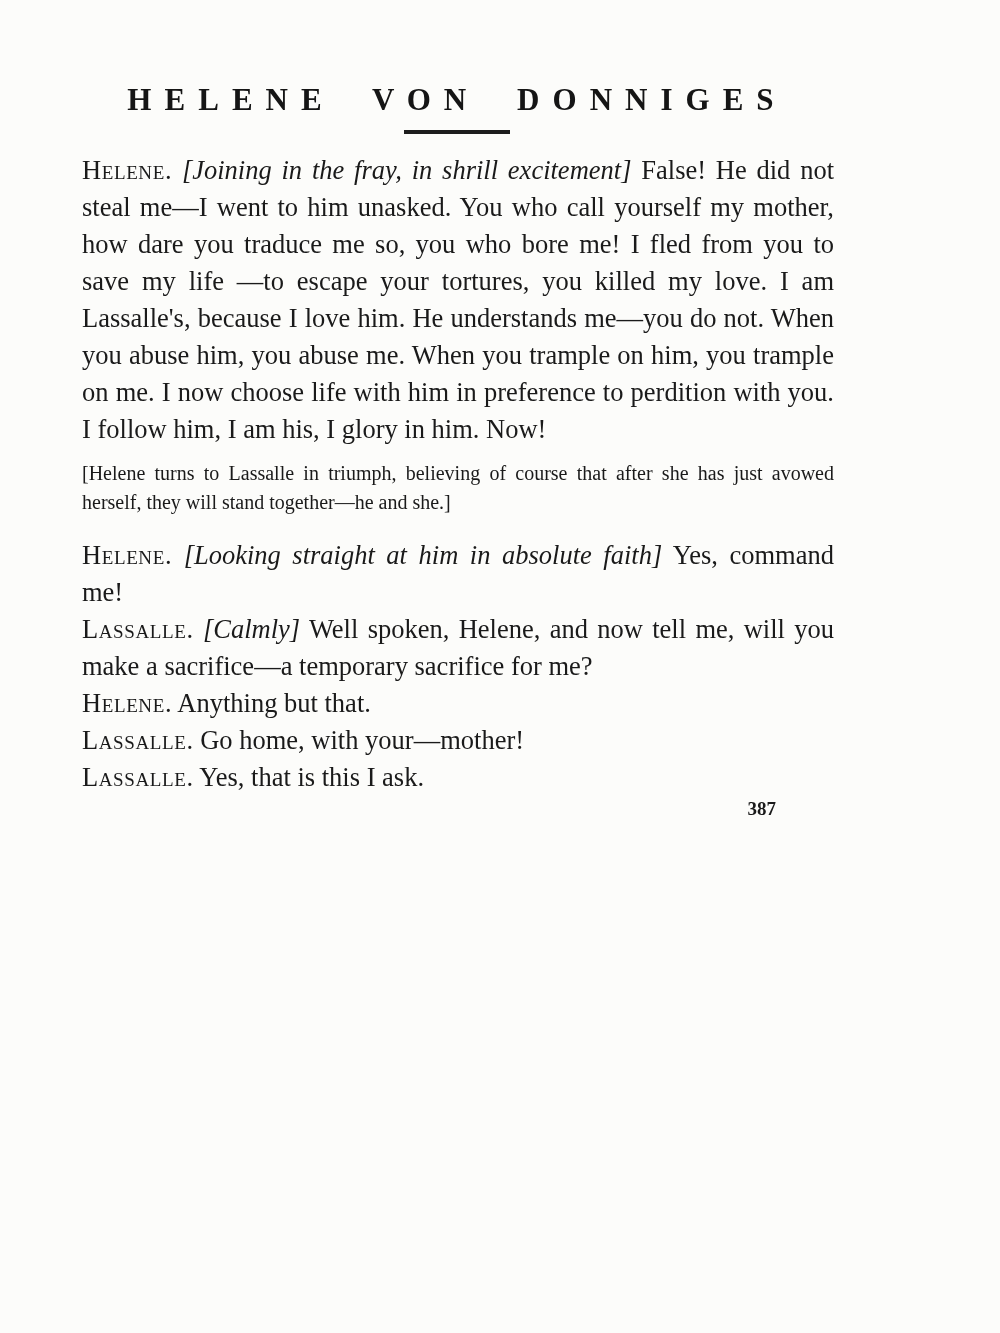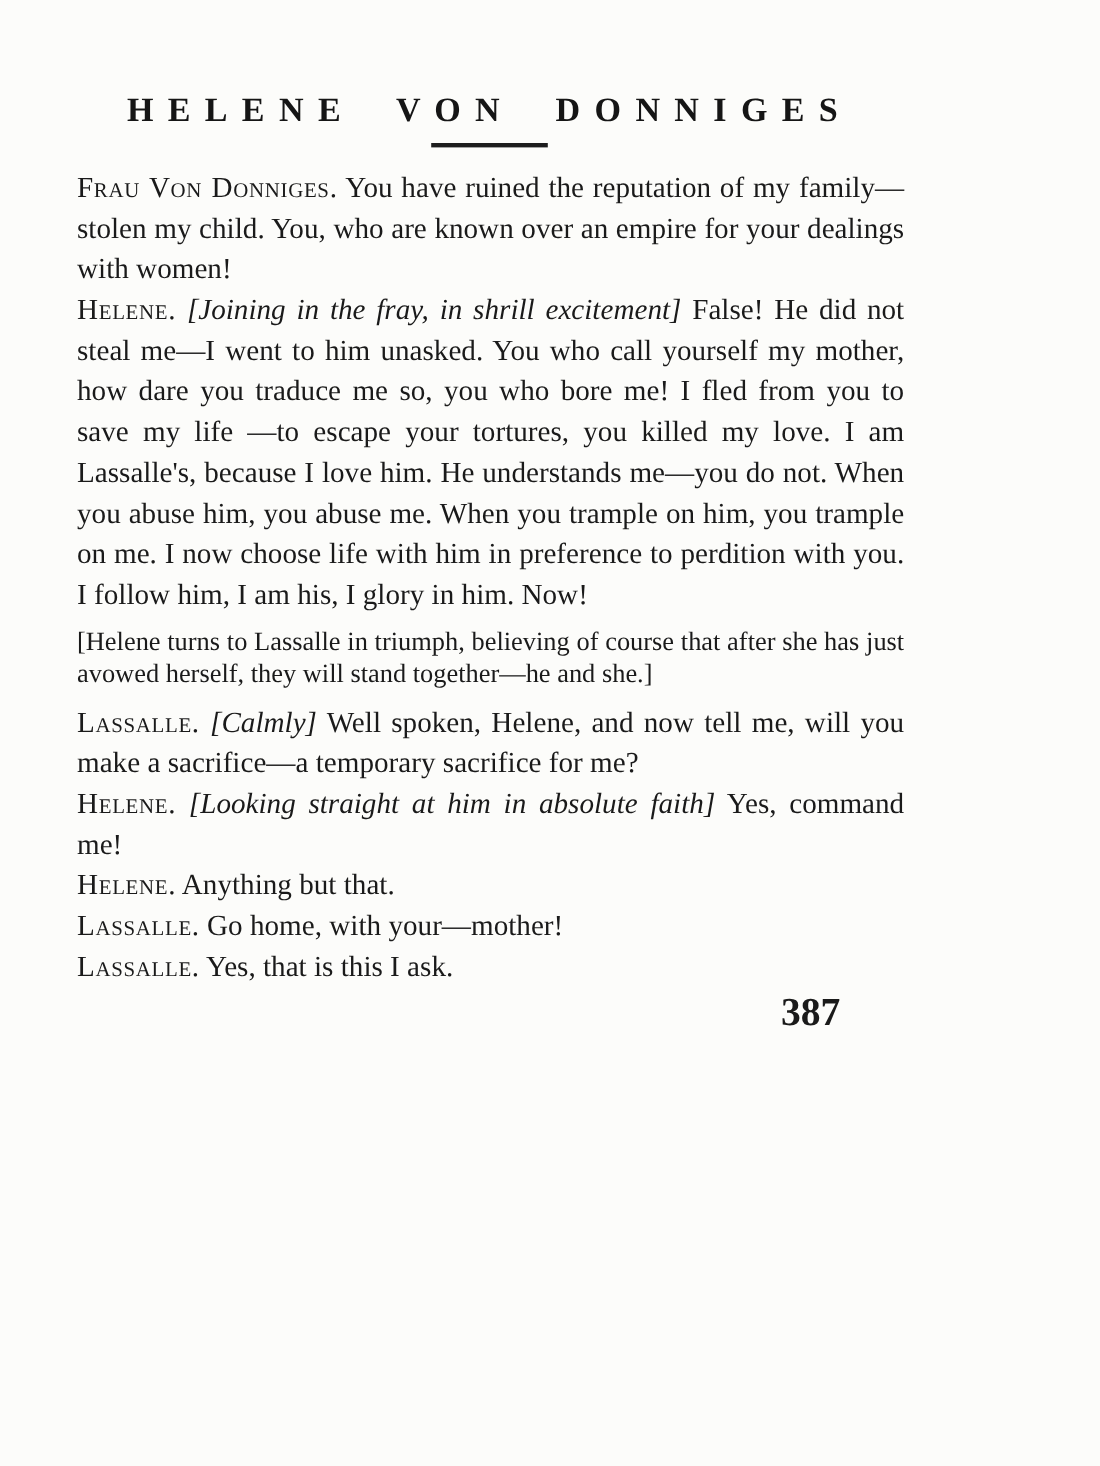--- a/index.html
+++ b/index.html
@@ -10,20 +10,21 @@
   .page {
     position: relative;
     width: 1000px;
     height: 1333px;
     margin: 0 auto;
     background: #fcfcfa;
     font-family: "Liberation Serif", "DejaVu Serif", serif;
     color: #1a1a1a;
     box-sizing: border-box;
     overflow: hidden;
+    padding-left: 12px;
   }
   .title-block {
     padding-top: 82px;
     width: 750px;
     margin-left: 70px;
     text-align: center;
   }
   .title {
     margin: 0;
     font-size: 31px;
@@ -50,53 +51,52 @@
     margin: 0;
   }
   .speaker {
     font-variant: small-caps;
     letter-spacing: 0.6px;
   }
   .direction {
     font-style: italic;
   }
   .stage-note {
-    margin: 11px 0 10px 0;
-    font-size: 24px;
+    margin: 11px 0 20px 0;
+    font-size: 20px;
     line-height: 29px;
     text-align: justify;
   }
   .page-number {
     width: 752px;
     margin-left: 70px;
     margin-top: 2px;
     text-align: right;
     padding-right: 58px;
     box-sizing: border-box;
-    font-size: 36px;
+    font-size: 19px;
     font-weight: bold;
     color: #1a1a1a;
   }
 </style>
 </head>
 <body>
 
 <div class="page">
 
   <header class="title-block">
     <h1 class="title">HELENE VON DONNIGES</h1>
     <div class="title-rule"></div>
   </header>
 
   <main class="text-block">
-      <p class="speech"><span class="speaker">Frau Von Donniges.</span> <span>You have ruined the reputation of my family—stolen my child. You, who are known over an empire for your dealings with women!</span></p>
       <p class="speech"><span class="speaker">Helene.</span> <span class="direction">[Joining in the fray, in shrill excitement]</span> <span>False! He did not steal me—I went to him unasked. You who call yourself my mother, how dare you traduce me so, you who bore me! I fled from you to save my life —to escape your tortures, you killed my love. I am Lassalle's, because I love him. He understands me—you do not. When you abuse him, you abuse me. When you trample on him, you trample on me. I now choose life with him in preference to perdition with you. I follow him, I am his, I glory in him. Now!</span></p>
       <p class="stage-note">[Helene turns to Lassalle in triumph, believing of course that after she has just avowed herself, they will stand together—he and she.]</p>
+      <p class="speech"><span class="speaker">Helene.</span> <span class="direction">[Looking straight at him in absolute faith]</span> <span>Yes, command me!</span></p>
       <p class="speech"><span class="speaker">Lassalle.</span> <span class="direction">[Calmly]</span> <span>Well spoken, Helene, and now tell me, will you make a sacrifice—a temporary sacrifice for me?</span></p>
-      <p class="speech"><span class="speaker">Helene.</span> <span class="direction">[Looking straight at him in absolute faith]</span> <span>Yes, command me!</span></p>
       <p class="speech"><span class="speaker">Helene.</span> <span>Anything but that.</span></p>
       <p class="speech"><span class="speaker">Lassalle.</span> <span>Go home, with your—mother!</span></p>
       <p class="speech"><span class="speaker">Lassalle.</span> <span>Yes, that is this I ask.</span></p>
     </main>
 
   <div class="page-number">387</div>
 
 </div>
 
 </body></html>

